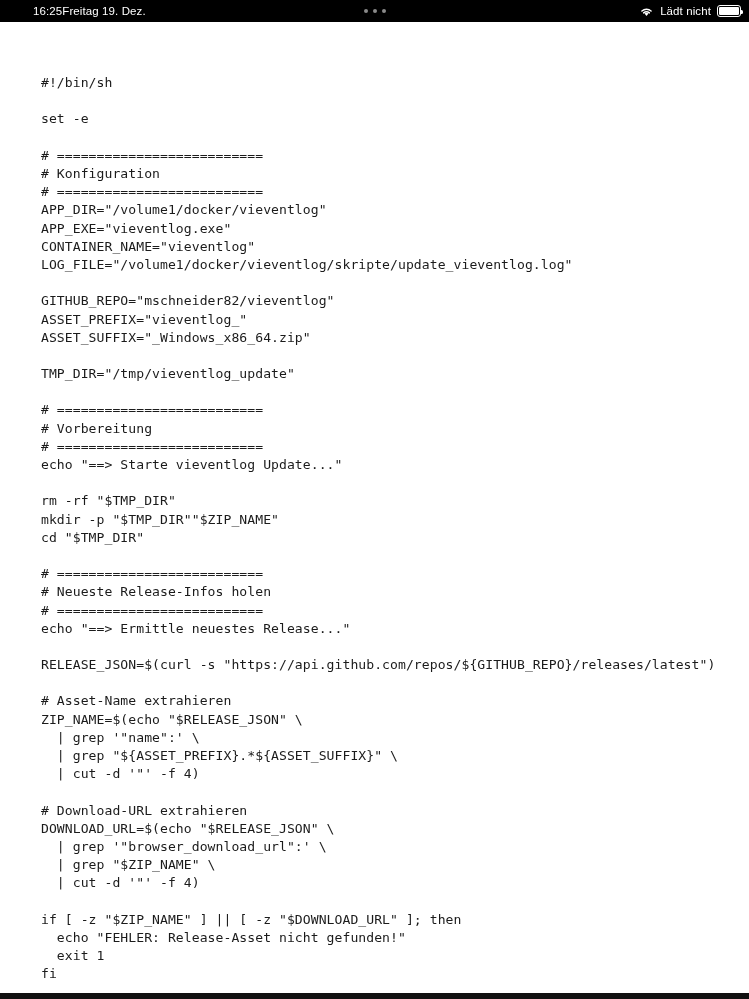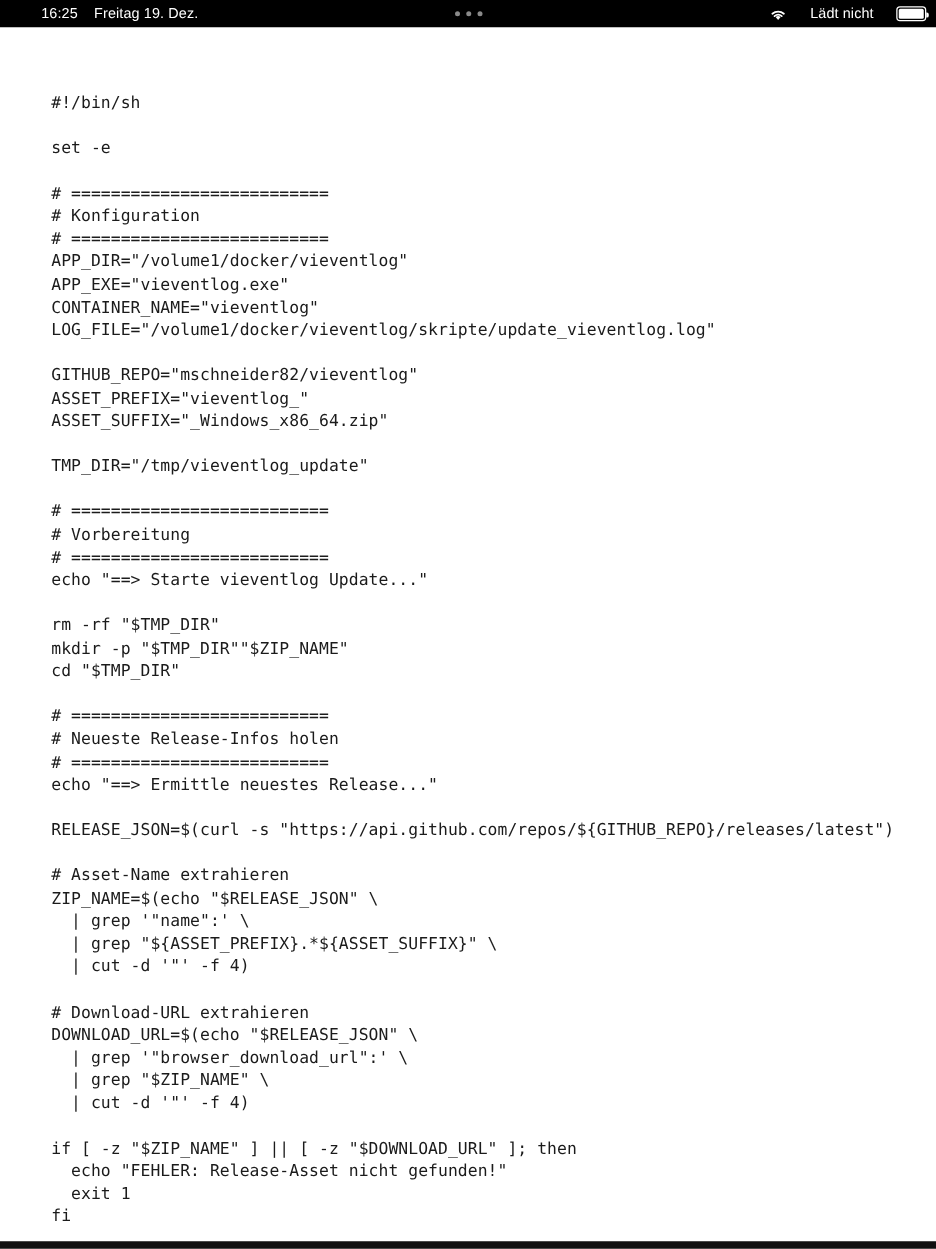--- a/index.html
+++ b/index.html
@@ -28,21 +28,21 @@
     font-size: 11.5px;
     letter-spacing: 0.1px;
   }
   #status-left {
     display: flex;
     align-items: center;
     padding-left: 9px;
     white-space: nowrap;
   }
   #status-time { font-weight: 400; margin-left: 24px; }
-  #status-date { margin-left: 13px; font-weight: 400; }
+  #status-date { font-weight: 400; }
 
   #status-center {
     position: absolute;
     left: 0; right: 0;
     display: flex;
     justify-content: center;
     align-items: center;
     pointer-events: none;
   }
   .dots {
@@ -56,21 +56,21 @@
     height: 4px;
     border-radius: 50%;
     background: #8a8a8a;
   }
 
   #status-right {
     position: absolute;
     right: 8px;
     display: flex;
     align-items: center;
-    gap: 18px;
+    gap: 6px;
     white-space: nowrap;
   }
   #wifi-icon { display: block; }
   #battery-label { font-size: 11.5px; }
   #battery-icon {
     position: relative;
     width: 24px;
     height: 12px;
     border: 1.3px solid #ffffff;
     border-radius: 3px;

